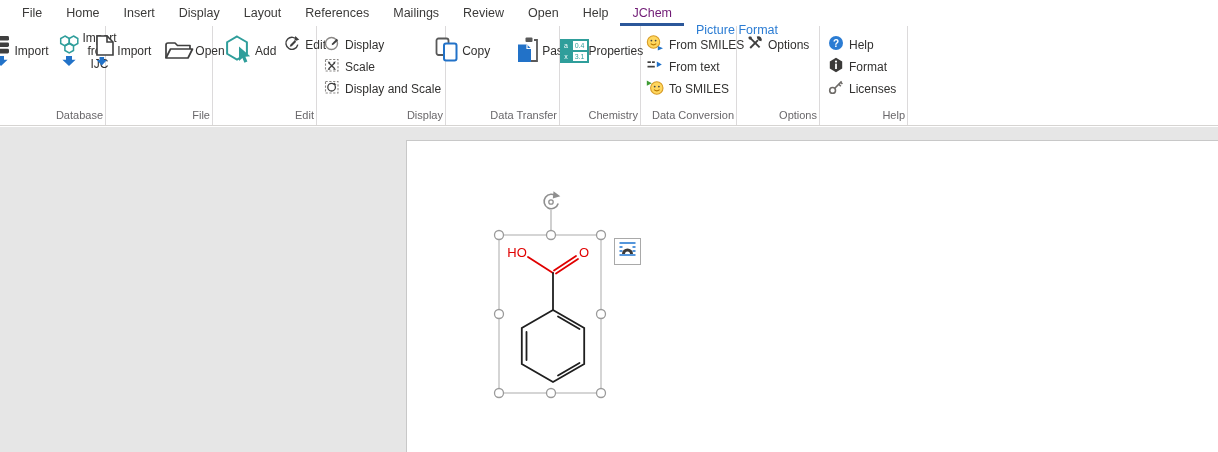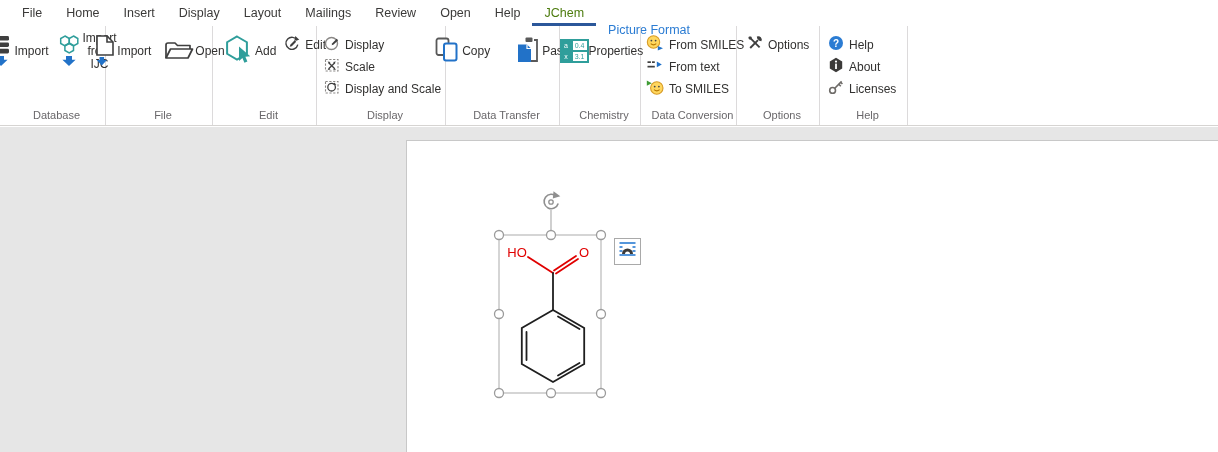--- a/index.html
+++ b/index.html
@@ -3,28 +3,28 @@
 <meta charset="utf-8">
 <style>
   * { box-sizing: border-box; margin: 0; padding: 0; }
   html,body { width:1218px; height:452px; overflow:hidden; }
   body { font-family:"Liberation Sans", sans-serif; background:#fff; position:relative; }
 
   
   .tabbar { height:26px; display:flex; align-items:stretch; background:#fff; padding-left:10px; }
   .tab { display:flex; align-items:center; padding:0 12px; font-size:12.5px; color:#3b3a39;
          border-bottom:3px solid transparent; padding-top:3px; cursor:default; white-space:nowrap; }
-  .tab.active { border-bottom-color:#2b579a; color:#4d7c0f;text-align:center; }
+  .tab.active { border-bottom-color:#2b579a; color:#701a75;text-align:center; }
   .tab.contextual { color:#2b7cd3;margin-top:27px; }
 
   
   .ribbon { height:100px; background:#fff; border-bottom:1px solid #d6d4d2; display:flex; }
   .group { display:flex; flex-direction:column; border-right:1px solid #dcdadb; flex:0 0 auto; }
   .gcontent { flex:1; display:flex; align-items:flex-start; padding:3px 4px 0 4px; }
-  .glabel { font-size:11px; color:#69676a; text-align:center; padding:1px 2px 4px; white-space:nowrap;margin-left:8px; }
+  .glabel { font-size:11px; color:#69676a; text-align:right; padding:1px 2px 4px; white-space:nowrap;margin-left:8px; }
   .bigbtn { display:flex; flex-direction:row; align-items:center; padding:2px 2px 0; cursor:default; }
   .bigbtn .bicon { height:40px; display:flex; align-items:center; justify-content:center; }
   .biglabel { font-size:12px; color:#323130; text-align:center; line-height:13px; max-width:52px; }
   .smallcol { display:flex; flex-direction:column; gap:5px; padding-top:7px; }
   .smallbtn { display:flex; align-items:center; gap:5px; height:17px; cursor:default; }
   .smalllabel { font-size:12px; color:#323130; white-space:nowrap; }
   .propgrid { display:grid; grid-template-columns:11px 16px; grid-template-rows:11px 11px;
               border:1.5px solid #2f9e9b; }
   .propgrid .pc { display:flex; align-items:center; justify-content:center; font-size:7px;
                   border:0.5px solid #2f9e9b; }
@@ -41,20 +41,21 @@
 </style>
 </head>
 <body>
 
 <div class="tabbar">
   <div class="tab">File</div>
   <div class="tab">Home</div>
   <div class="tab">Insert</div>
   <div class="tab">Display</div>
   <div class="tab">Layout</div>
+  <div class="tab">References</div>
   <div class="tab">Mailings</div>
   <div class="tab">Review</div>
   <div class="tab">Open</div>
   <div class="tab">Help</div>
   <div class="tab active">JChem</div>
   <div class="tab contextual">Picture Format</div>
 </div>
 
 <div class="ribbon">
 
@@ -298,21 +299,21 @@
           <span class="smalllabel">Help</span>
         </div>
         <div class="smallbtn">
           <span>
             <svg width="16" height="16" viewBox="0 0 16 16">
               <polygon points="8,0.8 14.2,4.4 14.2,11.6 8,15.2 1.8,11.6 1.8,4.4" fill="#3b3a39"></polygon>
               <circle cx="8" cy="4.6" r="1.1" fill="#fff"></circle>
               <rect x="7.1" y="6.6" width="1.8" height="5.4" fill="#fff"></rect>
             </svg>
           </span>
-          <span class="smalllabel">About</span>
+          <span class="smalllabel">Format</span>
         </div>
         <div class="smallbtn">
           <span>
             <svg width="16" height="16" viewBox="0 0 16 16">
               <circle cx="4.6" cy="11.4" r="2.9" fill="none" stroke="#6e6b68" stroke-width="1.6"></circle>
               <path d="M6.8 9.2 L13.6 2.4" stroke="#6e6b68" stroke-width="1.6"></path>
               <path d="M10.8 5.2 l2 2 M12.7 3.3 l1.7 1.7" stroke="#6e6b68" stroke-width="1.6"></path>
             </svg>
           </span>
           <span class="smalllabel">Licenses</span>

